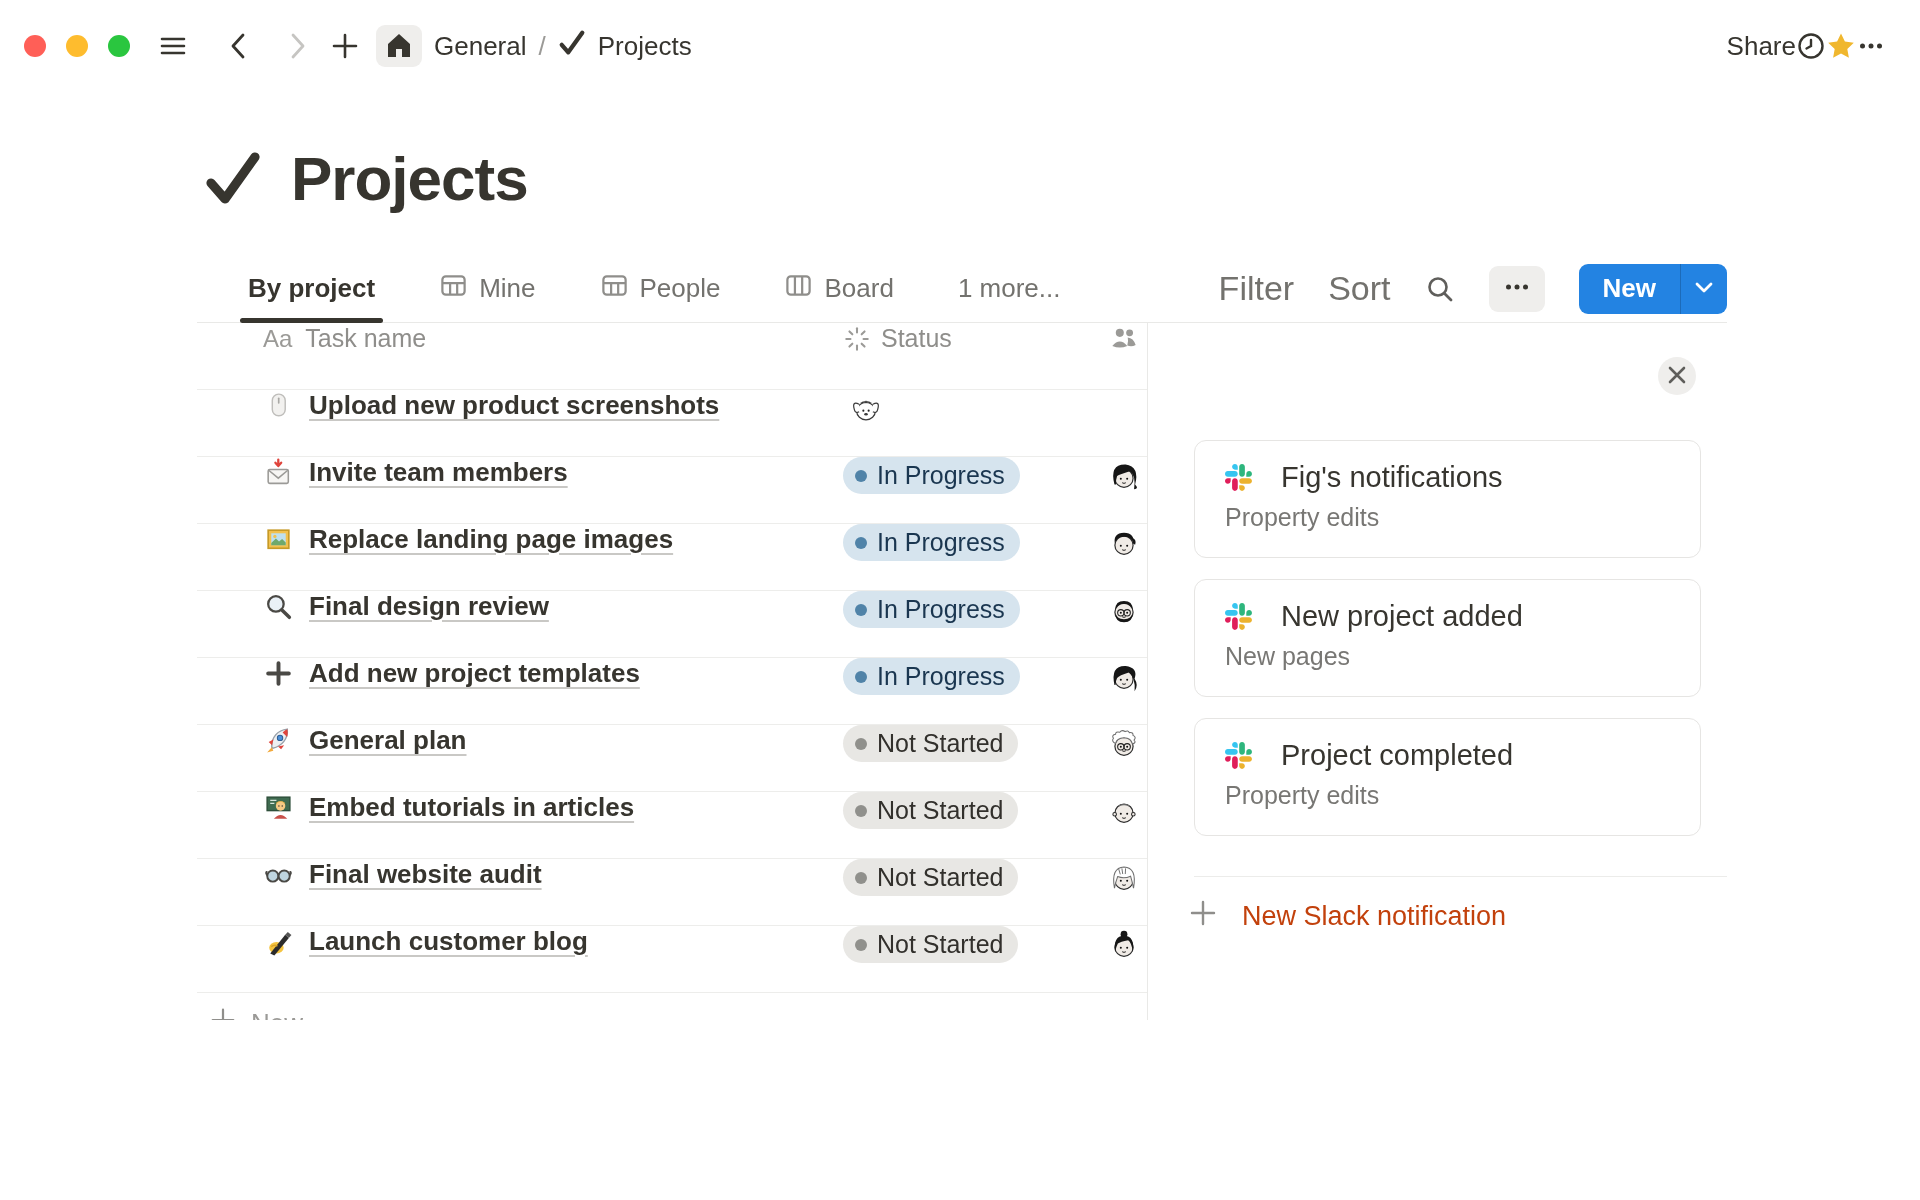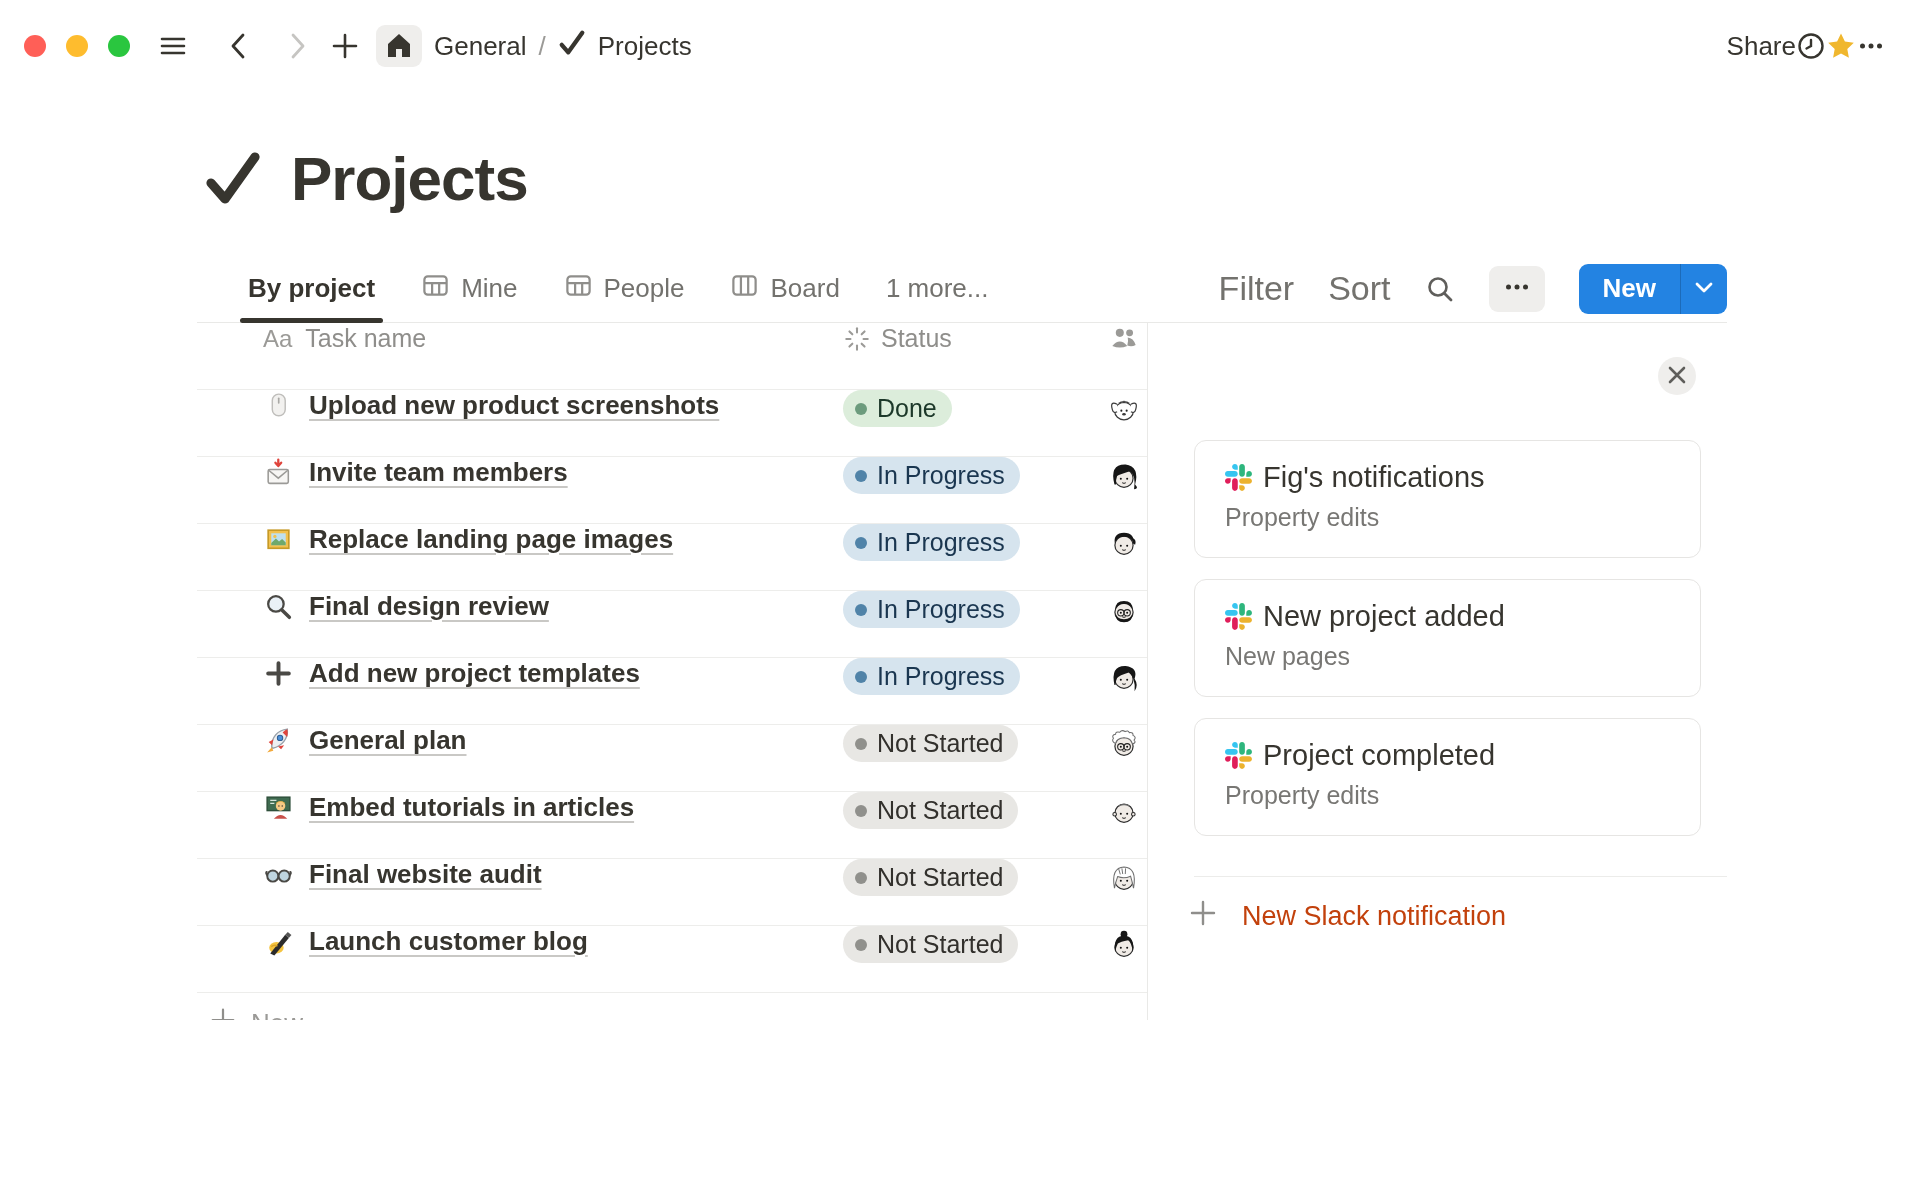--- a/index.html
+++ b/index.html
@@ -25,21 +25,21 @@
 
   
   .title-block { position:absolute; left:203px; top:143px; display:flex;
                  align-items:center; gap:28px; }
   .title-check svg { width:60px; height:60px; display:block; }
   .page-title { font-size:62px; font-weight:700; letter-spacing:-1px; }
 
   
   .toolbar { position:absolute; left:197px; right:193px; top:255px; height:68px;
              border-bottom:1px solid #E9E9E7; display:flex; align-items:center; }
-  .tabs { display:flex; align-items:center; gap:46px; padding-left:51px; height:100%; }
+  .tabs { display:flex; align-items:center; gap:64px; padding-left:51px; height:100%; }
   .tab { position:relative; height:100%; display:flex; align-items:center; gap:11px;
          font-size:26px; color:#73726E; cursor:pointer; background:none; border:none; }
   .tab svg { width:29px; height:29px; }
   .tab.active { color:#37352F; font-weight:700; }
   .tab.active::after { content:""; position:absolute; left:-8px; right:-8px; bottom:-1px;
                        height:5px; background:#37352F; border-radius:3px; }
   .toolbar-right { margin-left:auto; display:flex; align-items:center; gap:34px; }
   .txt-ctl { font-size:34px; color:#73726E; background:none; border:none; cursor:pointer; }
   .search-btn svg { width:30px; height:30px; display:block; }
   .more-box { width:56px; height:46px; background:#EFEEEC; border-radius:9px;
@@ -84,21 +84,21 @@
   .back-btn svg { width:32px; height:32px; display:block; }
   .panel-title { font-size:29px; font-weight:700; margin-left:20px; }
   .close-btn { position:absolute; top:33px; right:224px; width:38px; height:38px;
                border-radius:50%; background:#EFEEEC; border:none; cursor:pointer;
                display:flex; align-items:center; justify-content:center; }
   .close-btn svg { width:22px; height:22px; }
   .cards { position:absolute; left:46px; top:116px; width:507px;
            display:flex; flex-direction:column; gap:21px; }
   .card { height:118px; border:1px solid #E6E5E3; border-radius:12px; background:#fff;
           padding:20px 26px 0 30px; cursor:pointer; }
-  .card-top { display:flex; align-items:center; gap:11px; }
+  .card-top { display:flex; align-items:center; gap:29px; }
   .card-top svg { width:27px; height:27px; display:block; }
   .card-title { font-size:29px; font-weight:500; color:#37352F; }
   .card-sub { font-size:25px; color:#787774; margin-top:9px; }
   .panel-div { position:absolute; left:46px; top:552px; width:533px; height:1px; background:#ECECEA; }
   .panel-new { position:absolute; left:40px; top:556px; height:72px; display:flex;
                align-items:center; gap:24px; color:#c2410c; font-size:27px; cursor:pointer;
                background:none; border:none; }
   .panel-new svg { width:30px; height:30px; }
 </style>
 </head>
@@ -304,26 +304,20 @@
   <div class="tr trow">
     <div class="col-task">
       <span class="task-emoji">
               <svg viewBox="0 0 30 30">
                 <rect x="9" y="4" width="12.5" height="21" rx="6.2" fill="#F2F1EF" stroke="#BFBEBB" stroke-width="1.4"></rect>
                 <path d="M15.2 8 v4.5" stroke="#A9A8A5" stroke-width="1.6" stroke-linecap="round"></path>
               </svg>
             </span>
       <span class="task-link">Upload new product screenshots</span>
     </div>
-    <div class="col-status">
-      <span class="pill" style="background: rgb(220, 237, 219); color: rgb(28, 56, 41);">
-        <span class="dot" style="background: rgb(108, 155, 125);"></span>
-        <span>Done</span>
-      </span>
-    </div>
     <div class="col-people">
       <span class="avatar">
               <svg viewBox="0 0 34 34">
                 <ellipse cx="17" cy="20" rx="8.8" ry="8.2" fill="#fff" stroke="#3A3A3A" stroke-width="1.15"></ellipse>
                 <path d="M10.5 13.5 Q3.5 10 6 18.5 Q7 22.5 10.5 20.5" fill="#fff" stroke="#3A3A3A" stroke-width="1.15"></path>
                 <path d="M23.5 13.5 Q30.5 10 28 18.5 Q27 22.5 23.5 20.5" fill="#fff" stroke="#3A3A3A" stroke-width="1.15"></path>
                 <path d="M12 12.5 Q17 9.5 22 12.5 M14 11 l-1 2 M17 10.2 v2.3 M20 11 l1 2" fill="none" stroke="#3A3A3A" stroke-width="1"></path>
                 <circle cx="14.5" cy="19.5" r="1" fill="#222"></circle>
                 <circle cx="19.5" cy="19.5" r="1" fill="#222"></circle>
                 <ellipse cx="17" cy="23" rx="1.7" ry="1.2" fill="#3A3A3A"></ellipse>

